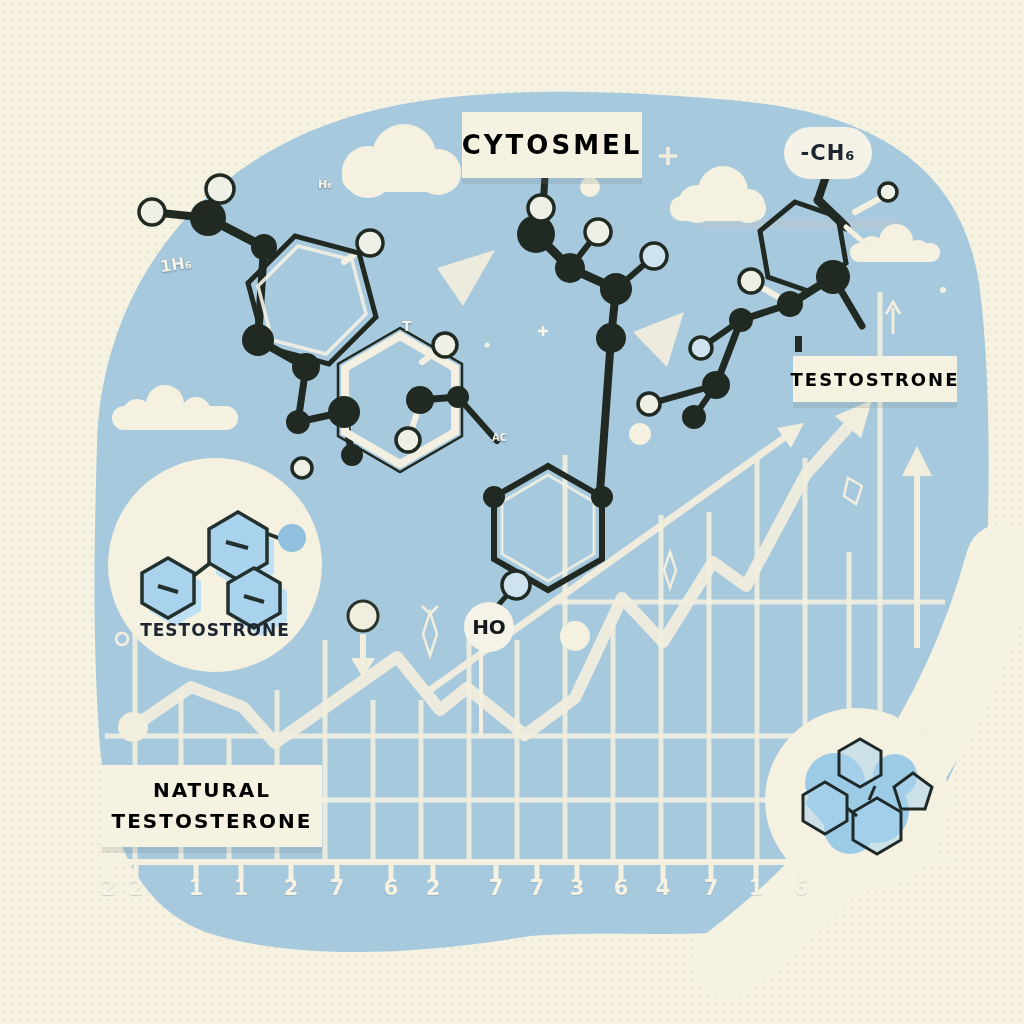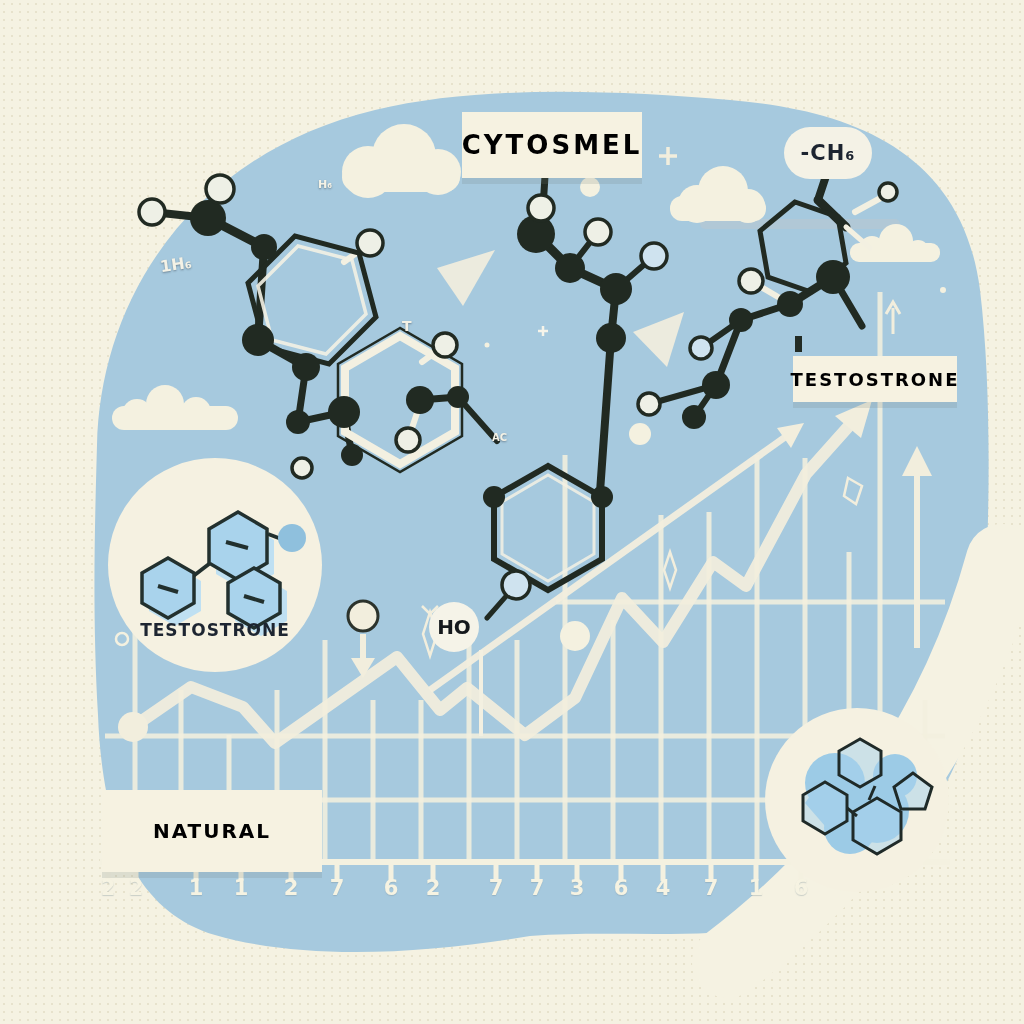--- a/index.html
+++ b/index.html
@@ -11,21 +11,21 @@
     font-family:"DejaVu Sans", sans-serif;
   }
   svg.art{position:absolute;left:0;top:0;pointer-events:none;}
   .cream-box{
     position:absolute;background:#f6f2e1;color:#000000;font-weight:bold;
     display:flex;align-items:center;justify-content:center;text-align:center;
     box-shadow:0 6px 0 rgba(110,125,120,.18);z-index:30;
   }
   #cytosmel-box{left:462px;top:112px;width:180px;height:66px;font-size:26px;letter-spacing:3px;}
   #testostrone-box{left:793px;top:356px;width:164px;height:46px;font-size:18px;letter-spacing:2px;}
-  #natural-box{left:102px;top:790px;width:220px;height:82px;font-size:20px;letter-spacing:2px;line-height:1.55;flex-direction:column;}
+  #natural-box{left:102px;top:765px;width:220px;height:82px;font-size:20px;letter-spacing:2px;line-height:1.55;flex-direction:column;}
   .badge{position:absolute;background:#f5f1e1;border-radius:50%;z-index:25;}
   #badge-left{left:108px;top:458px;width:214px;height:214px;}
   #badge-right{left:765px;top:708px;width:184px;height:184px;}
   .badge-caption{
     position:absolute;left:0;right:0;bottom:32px;text-align:center;
     color:#1d2531;font-weight:bold;font-size:17px;letter-spacing:1px;
   }
   .mini-label{
     position:absolute;color:#f4f2e6;font-weight:bold;z-index:20;
     text-shadow:0 1px 2px rgba(35,45,55,.45);
@@ -33,21 +33,21 @@
   #h6-label{left:318px;top:178px;font-size:11px;}
   #h6b-label{left:160px;top:255px;font-size:16px;transform:rotate(-8deg);}
   #t-label{left:402px;top:318px;font-size:14px;}
   #ac-label{left:492px;top:432px;font-size:10px;}
   #ch6-label{
     position:absolute;left:784px;top:127px;width:88px;height:52px;z-index:20;
     background:#f4f2e6;border-radius:26px;display:flex;align-items:center;justify-content:center;
     color:#1c2430;font-weight:bold;font-size:21px;letter-spacing:1px;
   }
   #ho-circle{
-    position:absolute;left:429px;top:602px;width:50px;height:50px;border-radius:50%;
+    position:absolute;left:464px;top:602px;width:50px;height:50px;border-radius:50%;
     background:#f5f3e8;display:flex;align-items:center;justify-content:center;
     color:#14181c;font-weight:bold;font-size:20px;z-index:20;
   }
   #axis-labels{position:absolute;left:0;top:876px;width:1024px;height:30px;z-index:15;}
   .axis-num{
     position:absolute;transform:translateX(-50%);color:#f6f3e2;font-weight:bold;
     font-size:21px;text-shadow:0 1px 1px rgba(120,140,150,.35);
   }
 </style>
 </head>
@@ -316,20 +316,21 @@
   <div id="ch6-label">
     <span>-CH₆</span>
   </div>
 
   <div id="testostrone-box" class="cream-box">
     <span>TESTOSTRONE</span>
   </div>
 
   <div id="natural-box" class="cream-box">
     <span>NATURAL</span>
+    <span>TESTOSTERONE</span>
   </div>
 
   <div id="badge-left" class="badge">
     <svg width="214" height="214" viewBox="0 0 214 214">
       <polygon points="132,58 103,75 103,109 132,126 161,109 161,75" fill="#bfe0f2" transform="translate(5,7)"></polygon>
       <polygon points="62,102 36,117 36,147 62,162 88,147 88,117" fill="#bfe0f2" transform="translate(5,6)"></polygon>
       <polygon points="148,112 122,127 122,157 148,172 174,157 174,127" fill="#bfe0f2" transform="translate(5,6)"></polygon>
       <line x1="101" y1="106" x2="84" y2="119" stroke="#22302e" stroke-width="4"></line>
       <line x1="138" y1="124" x2="146" y2="114" stroke="#22302e" stroke-width="4"></line>
       <line x1="160" y1="76" x2="176" y2="82" stroke="#22302e" stroke-width="4"></line>

